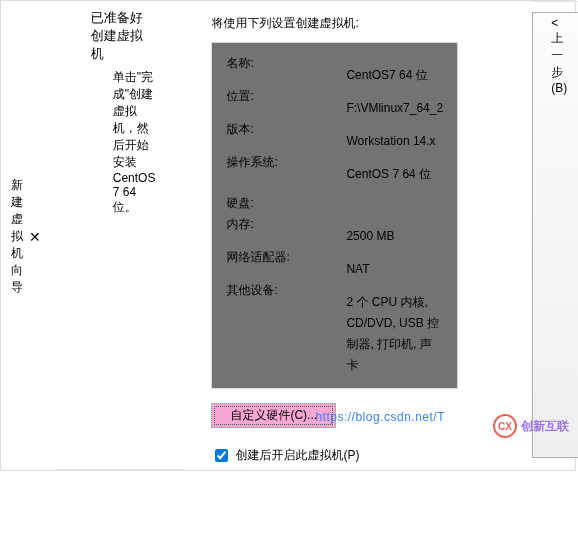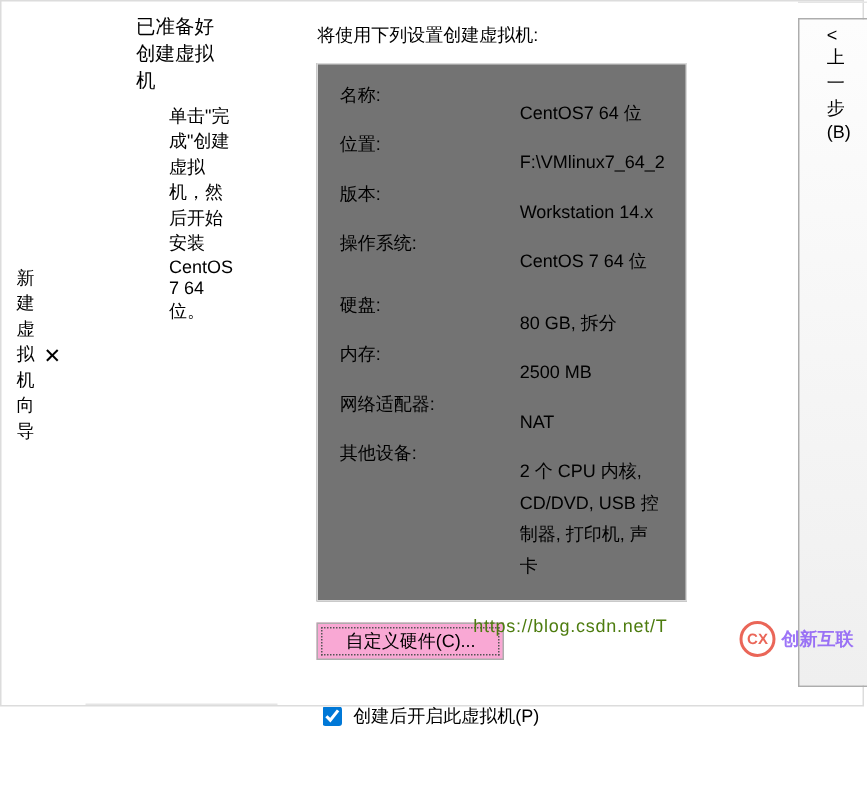--- a/index.html
+++ b/index.html
@@ -20,31 +20,31 @@
 
   .panel { border: 1px solid #d9d9d9; padding: 10px 14px 12px 14px; background: #737373; }
   .row { display: flex; line-height: 21px; font-size: 12px; }
   .row .lbl { width: 120px; }
   .row .val { flex: 1; margin-top: 12px; }
   .gap { height: 8px; }
 
   .hw-row { margin-top: 14px; }
   .hw-btn { display: inline-block; border: 1px solid #adadad; padding: 3px 18px; font-size: 12px; background: #f9a8d4; outline: 1px dotted #555; outline-offset: -4px; }
 
-  .chk-row { margin-top: 28px; display: flex; align-items: center; gap: 4px; }
+  .chk-row { margin-top: 18px; display: flex; align-items: center; gap: 4px; }
   .chk { width: 13px; height: 13px; accent-color: #0078d7; }
 
   .footer { border-top: 1px solid #e5e5e5; padding: 10px 20px 12px 0; display: flex; justify-content: flex-end; gap: 10px; margin-left: 48px; }
   .btn { border: 1px solid #adadad; background: #e1e1e1; padding: 3px 18px; font-size: 12px; background: linear-gradient(#fdfdfd,#efefef); }
   .btn.faded { color: #6a6a6a; text-align: center; }
 
   .watermark { position: absolute; right: 6px; bottom: 32px; display: flex; align-items: center; gap: 4px; opacity: 0.85; }
   .watermark .logo { width: 24px; height: 24px; border: 2px solid #e74c3c; border-radius: 50%; display:flex; align-items:center; justify-content:center; color:#e74c3c; font-weight:bold; font-size:10px;text-align:center; }
   .watermark .txt { color:#8b5cf6; font-weight:bold; font-size:12px; }
-  .wm-url { position: absolute; right: 130px; bottom: 46px; color:#4d7c0f; font-size:12px; letter-spacing:0.5px; }
+  .wm-url { position: absolute; right: 130px; bottom: 46px; color:#3b82f6; font-size:12px; letter-spacing:0.5px; }
 </style>
 </head>
 <body>
 
 <div class="window">
 
   <div class="titlebar">
     <div class="title">新建虚拟机向导</div>
     <div class="close">✕</div>
   </div>
@@ -70,21 +70,20 @@
         <div class="lbl">版本:</div>
         <div class="val">Workstation 14.x</div>
       </div>
       <div class="row">
         <div class="lbl">操作系统:</div>
         <div class="val">CentOS 7 64 位</div>
       </div>
       <div class="gap"></div>
       <div class="row">
         <div class="lbl">硬盘:</div>
-        <div class="val">80 GB, 拆分</div>
       </div>
       <div class="row">
         <div class="lbl">内存:</div>
         <div class="val">2500 MB</div>
       </div>
       <div class="row">
         <div class="lbl">网络适配器:</div>
         <div class="val">NAT</div>
       </div>
       <div class="row">

